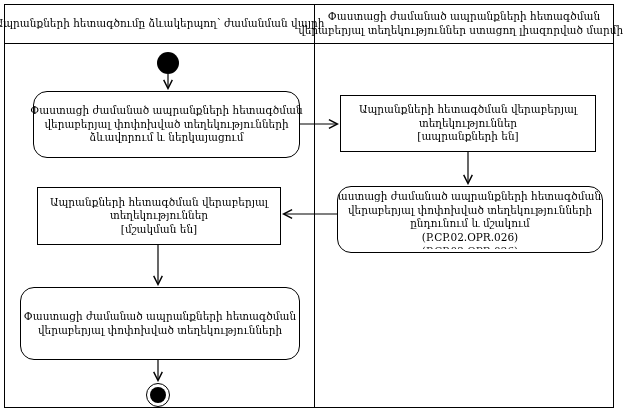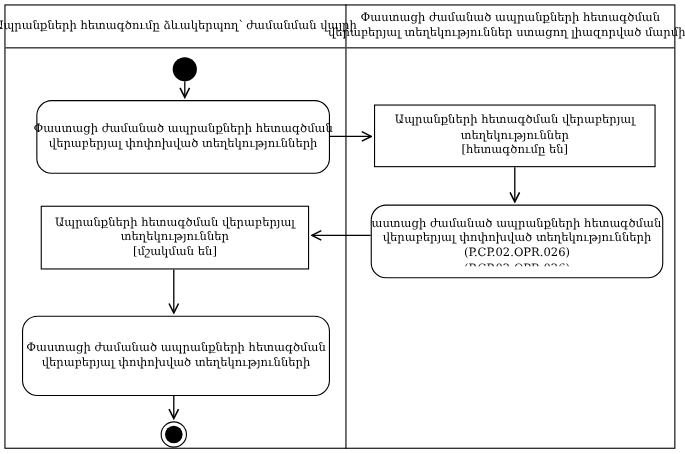--- a/index.html
+++ b/index.html
@@ -72,31 +72,33 @@
   <div class="hdr hdr-right">
     <div>Փաստացի ժամանած ապրանքների հետագծման</div>
     <div>վերաբերյալ տեղեկություններ ստացող լիազորված մարմին</div>
   </div>
 
   <div class="initial-node"></div>
 
   <div class="node rounded" id="box-a">
     <div>Փաստացի ժամանած ապրանքների հետագծման</div>
     <div>վերաբերյալ փոփոխված տեղեկությունների</div>
+    <div>ձևավորում և ներկայացում</div>
   </div>
 
   <div class="node" id="box-b">
     <div>Ապրանքների հետագծման վերաբերյալ</div>
     <div>տեղեկություններ</div>
-    <div>[հետագծումը են]</div>
+    <div>[ապրանքների են]</div>
   </div>
 
   <div class="node rounded" id="box-c">
     <div>Փաստացի ժամանած ապրանքների հետագծման ց</div>
     <div>վերաբերյալ փոփոխված տեղեկությունների</div>
+    <div>ընդունում և մշակում</div>
     <div>(P.CP.02.OPR.026)</div>
     <div class="clipped">(P.CP.02.OPR.026)</div>
   </div>
 
   <div class="node" id="box-d">
     <div>Ապրանքների հետագծման վերաբերյալ</div>
     <div>տեղեկություններ</div>
     <div>[մշակման են]</div>
   </div>
 

